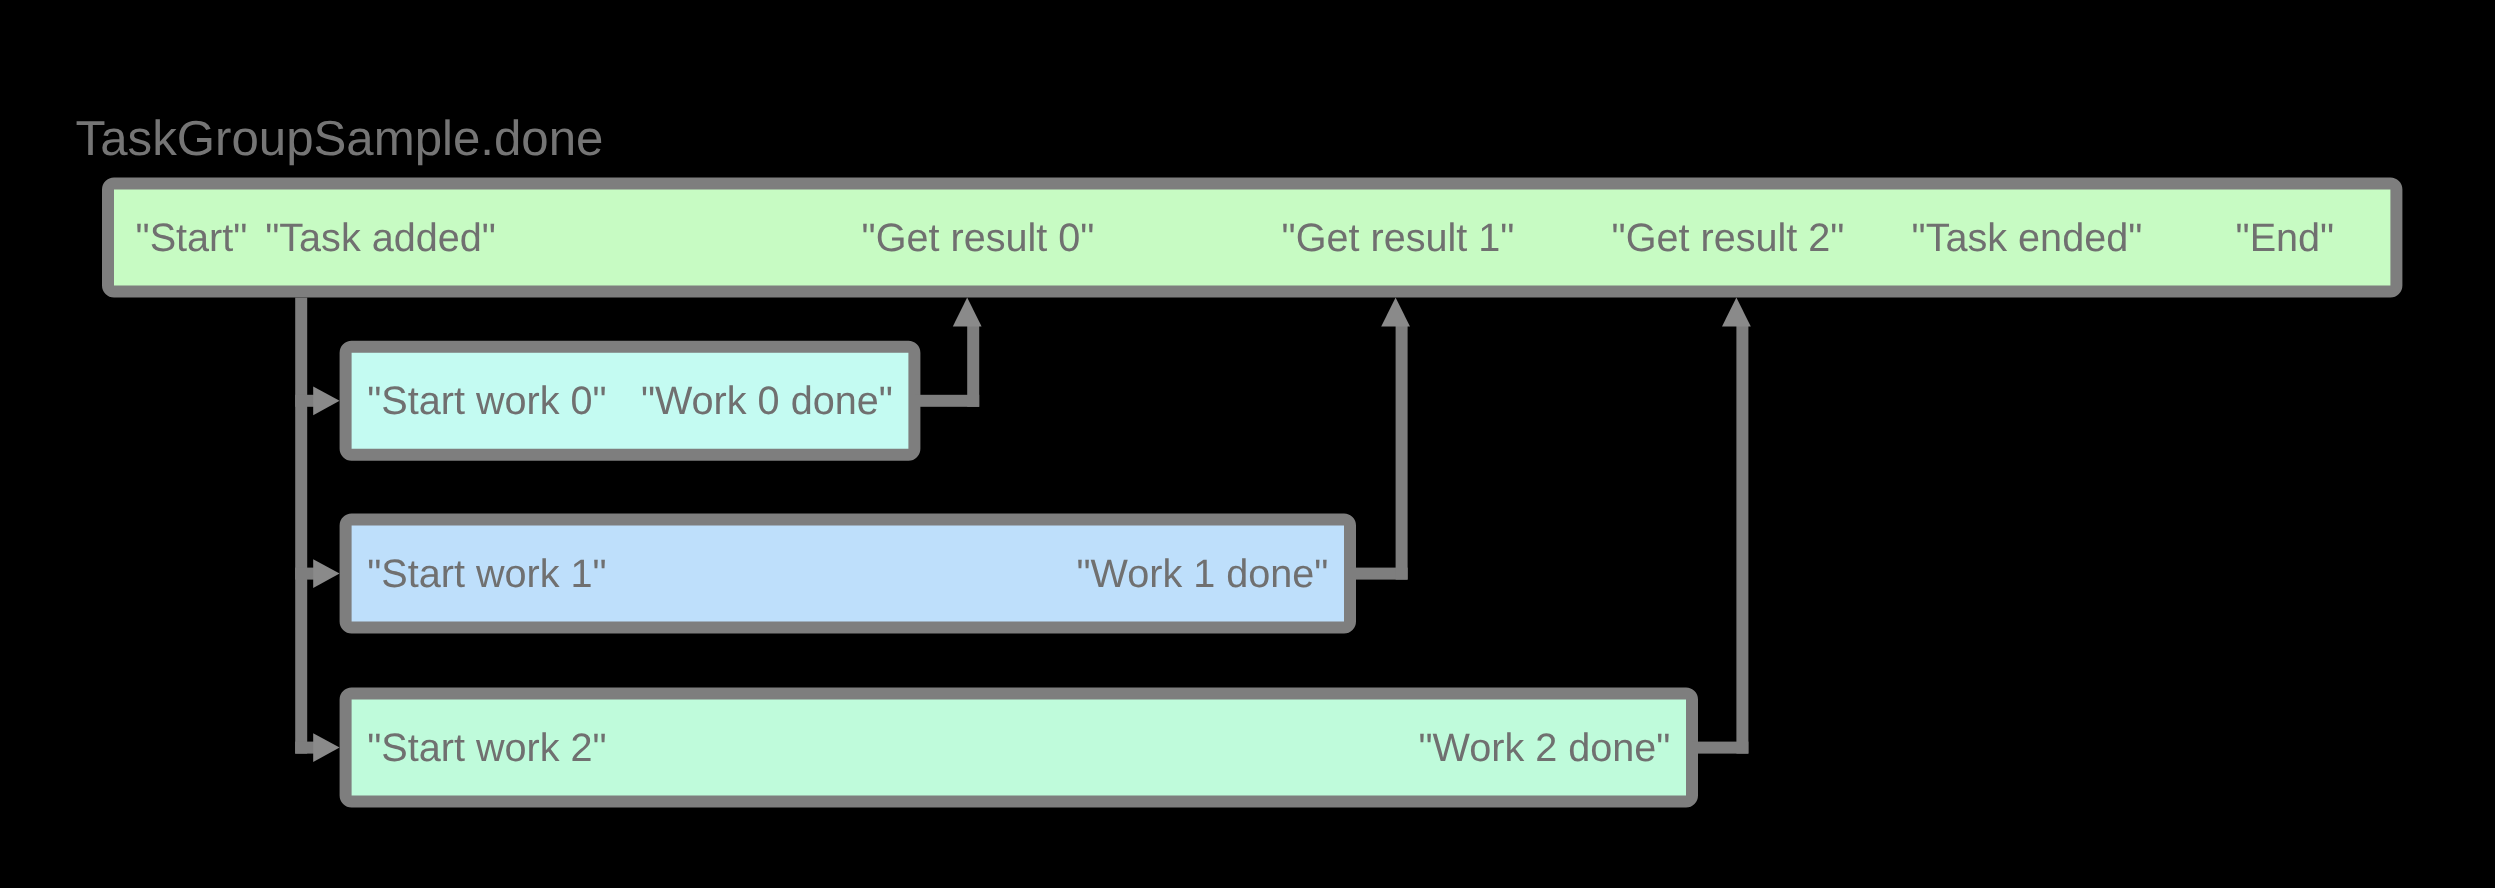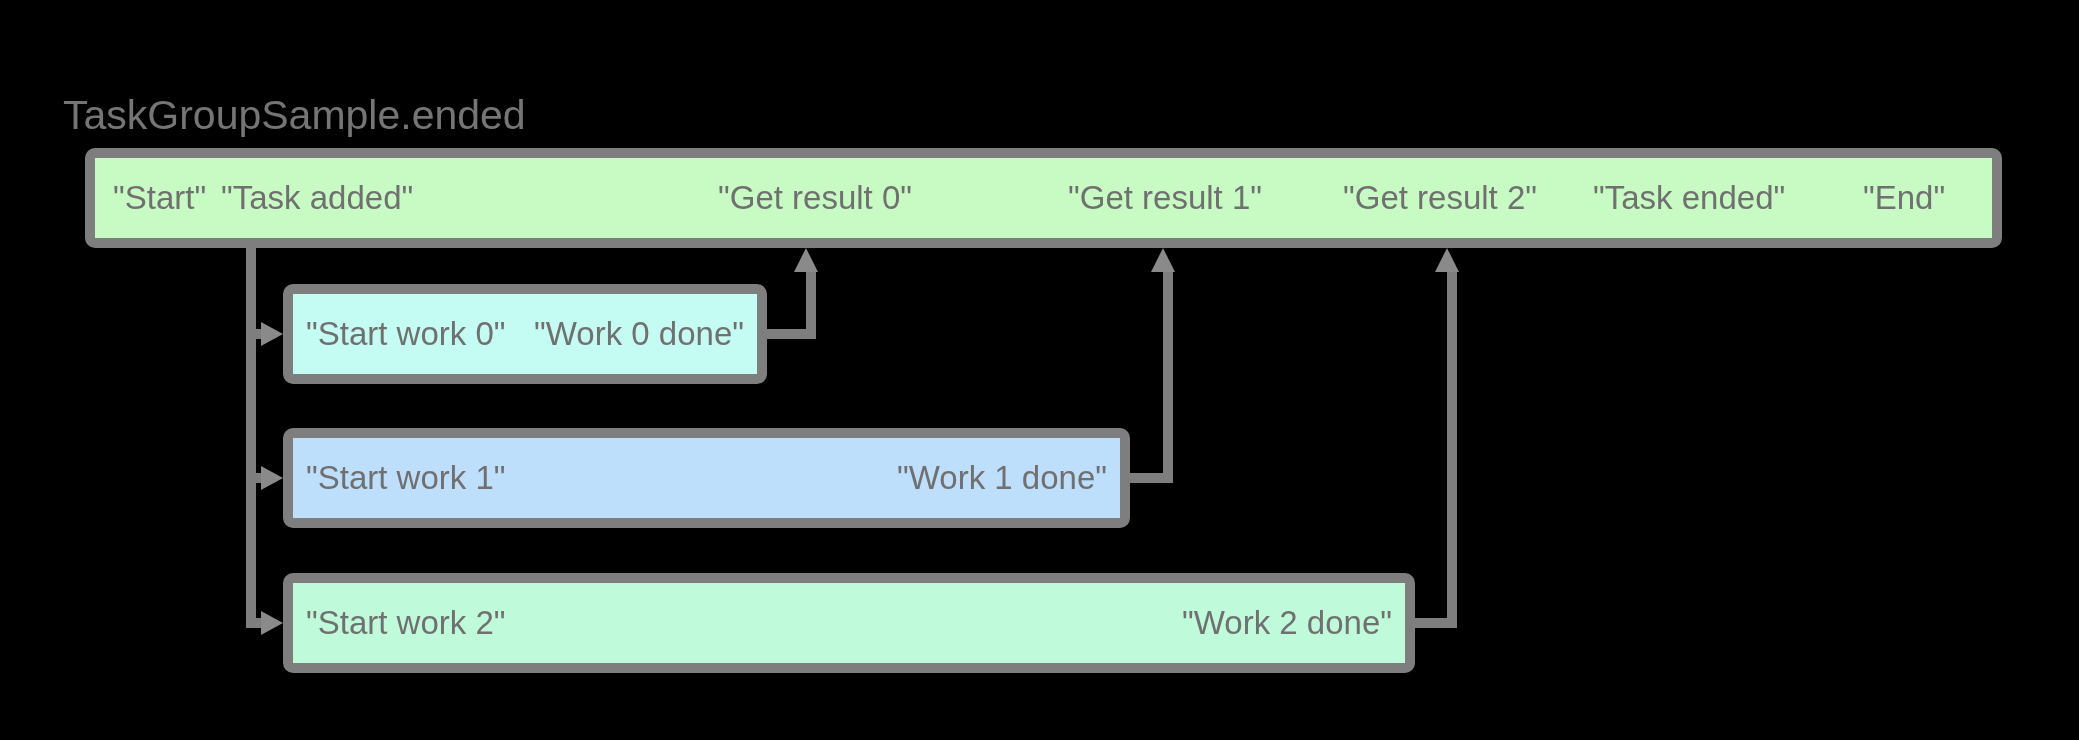--- a/index.html
+++ b/index.html
@@ -49,21 +49,21 @@
     position:absolute;width:0;height:0;
     border-left:12px solid transparent;border-right:12px solid transparent;
     border-bottom:24px solid var(--arrow-gray);
   }
 </style>
 </head>
 <body>
 
 <div class="canvas">
 
-  <div class="title">TaskGroupSample.ended</div>
+  <div class="title">TaskGroupSample.done</div>
 
   <div class="bar main-bar">
     <span class="evt" style="left:18px">"Start"</span>
     <span class="evt" style="left:126px">"Task added"</span>
     <span class="evt" style="left:623px">"Get result 0"</span>
     <span class="evt" style="left:973px">"Get result 1"</span>
     <span class="evt" style="left:1248px">"Get result 2"</span>
     <span class="evt" style="left:1498px">"Task ended"</span>
     <span class="evt" style="left:1768px">"End"</span>
   </div>

